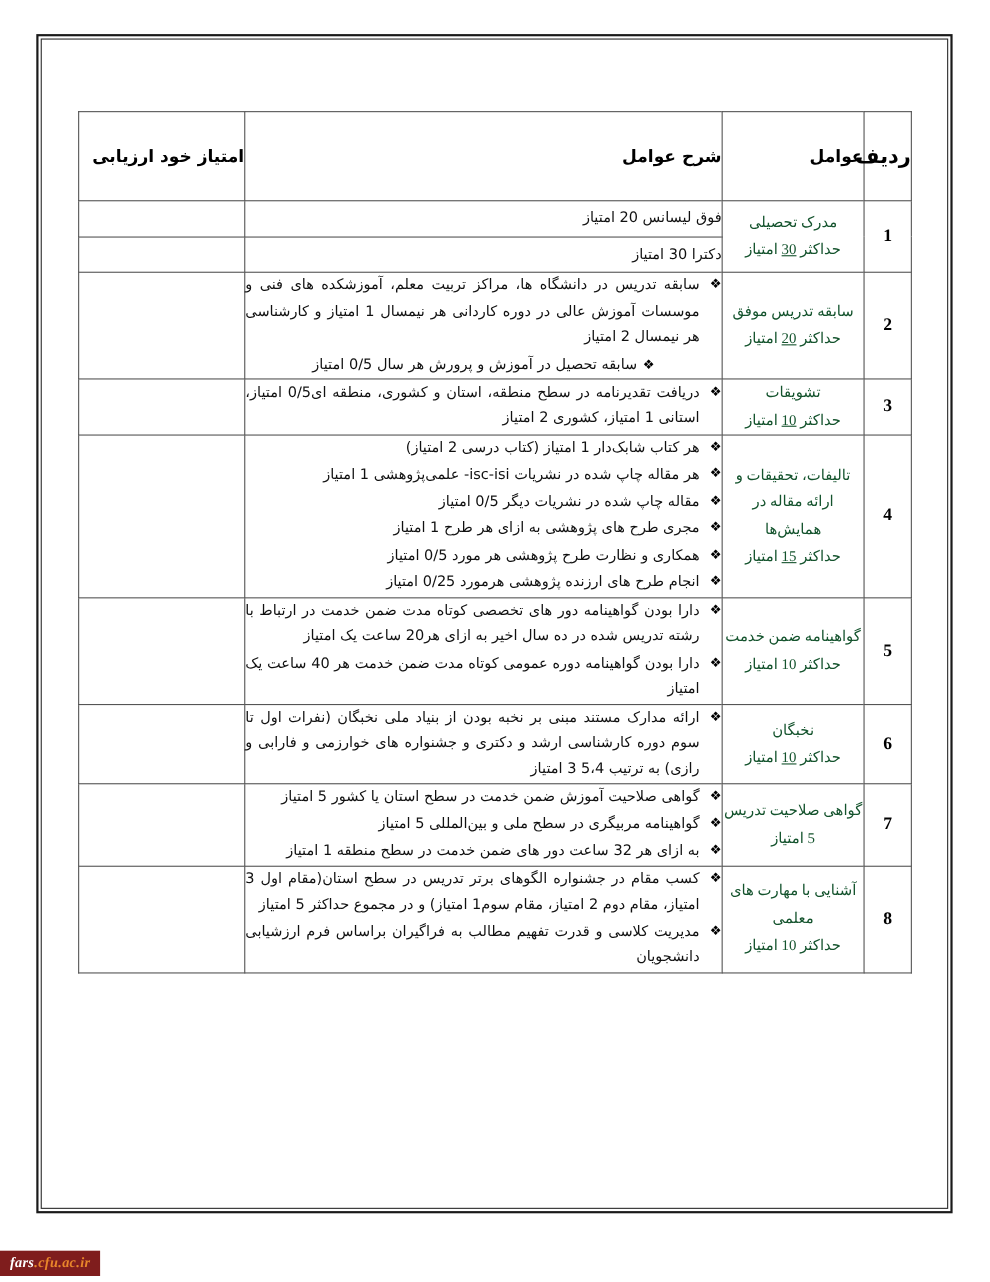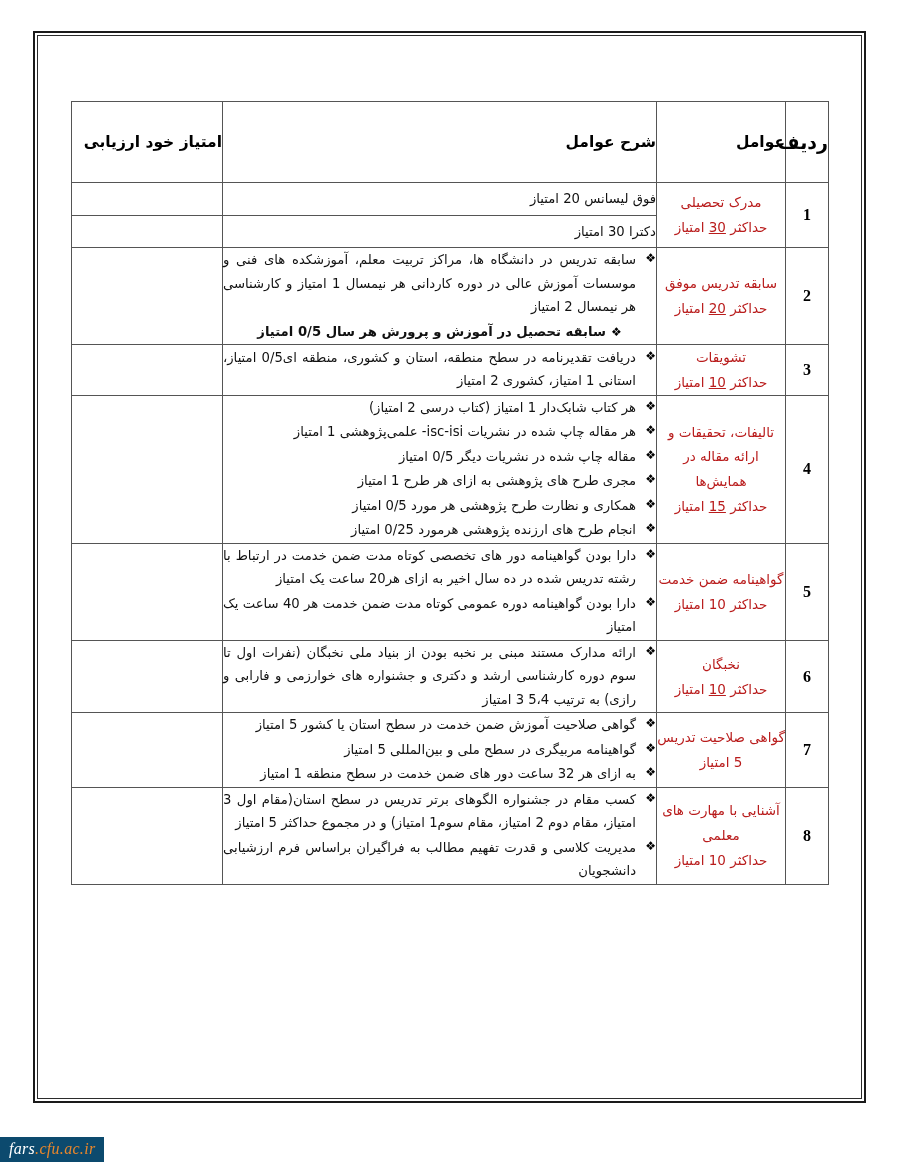--- a/index.html
+++ b/index.html
@@ -77,22 +77,23 @@
     text-align: center;
     font-weight: bold;
     font-size: 16px;
     font-family: "Liberation Serif", "DejaVu Serif", serif;
     color: #000;
   }
   td.fact {
     text-align: center;
     font-size: 13.5px;
     line-height: 1.85;
-    color: #b91c1c;
+    color: #14532d;
     padding: 6px 4px;
+    font-family: Liberation Serif, serif;
   }
   td.desc {
     font-size: 13.2px;
     line-height: 1.78;
     color: #111;
     padding: 5px 8px 6px 8px;
     text-align: justify;
     text-align-last: right;
   }
   td.self { background: #ffffff; }
@@ -123,40 +124,39 @@
     top: 0;
     font-size: 12px;
     line-height: 1.78;
     color: #000;
   }
   
   ul.bl > li.center-item {
     padding-right: 0;
     text-align: center;
     text-align-last: center;
-    font-weight: bold;
   }
   ul.bl > li.center-item .bullet {
     position: static;
     margin-left: 5px;
   }
 
   .u { text-decoration: underline; }
 
   
   .watermark {
     position: absolute;
     left: 0;
     top: 1137px;
-    background: #0c4a6e;
+    background: #7f1d1d;
     padding: 3px 9px 4px 9px;
     font-family: "Liberation Serif", "DejaVu Serif", serif;
     font-style: italic;
-    font-weight: normal;
-    font-size: 16px;
+    font-weight: bold;
+    font-size: 13px;
     letter-spacing: 0.3px;
     direction: ltr;
   }
   .watermark .w-a { color: #ffffff; }
   .watermark .w-b { color: #e8862b; }
 </style>
 </head>
 <body>
 
 <div class="page-frame"></div>

